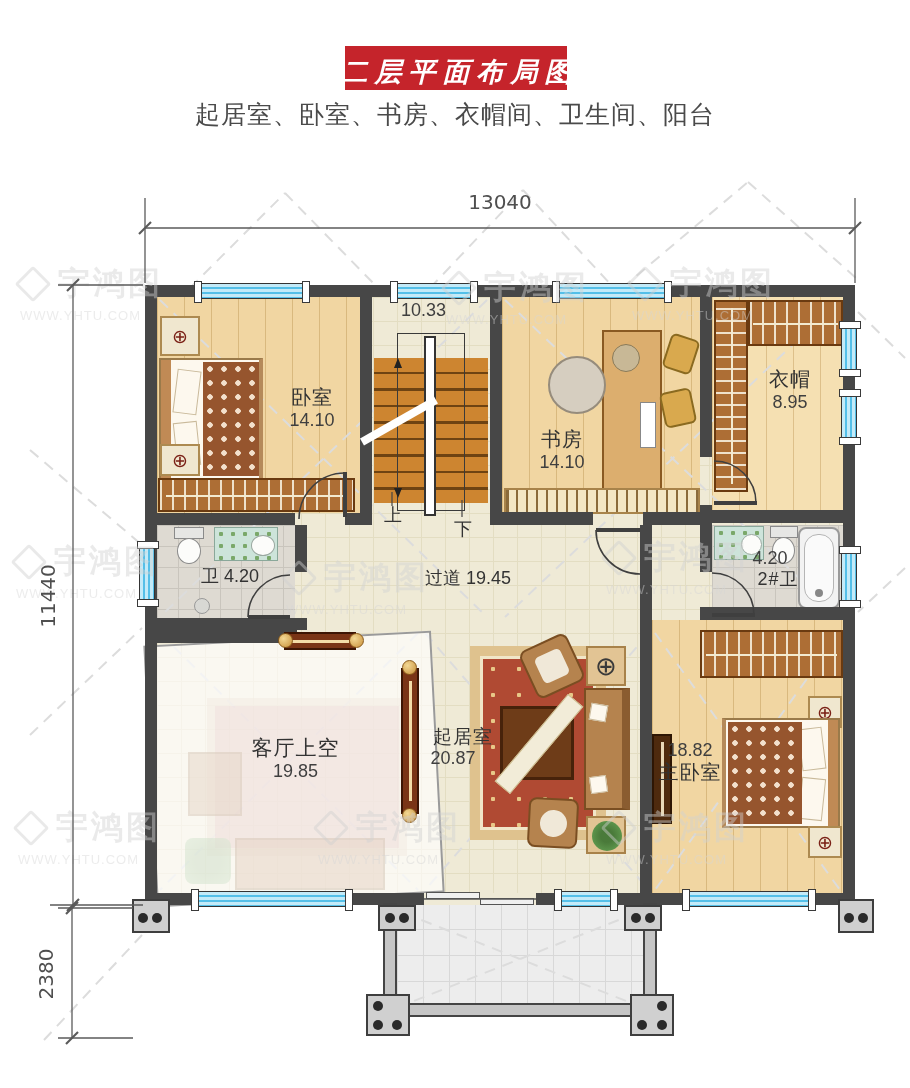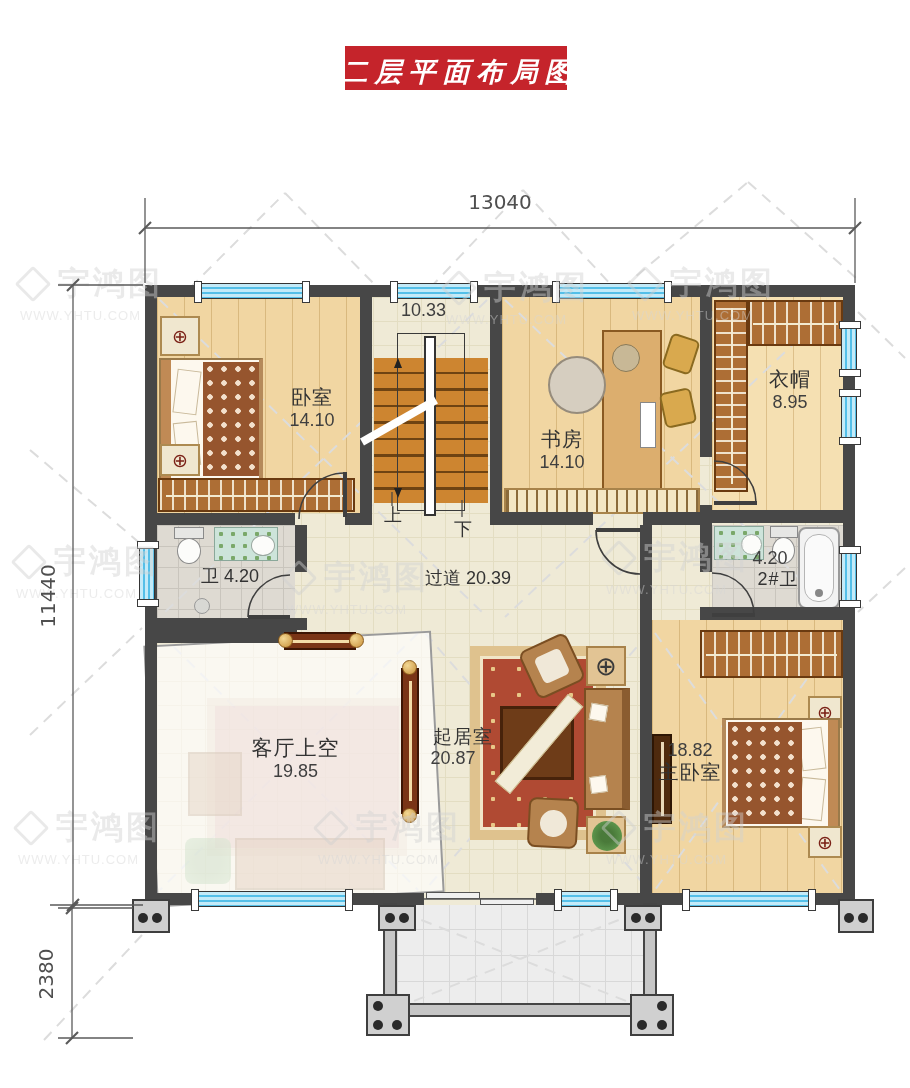--- a/index.html
+++ b/index.html
@@ -133,20 +133,21 @@
         <line x1="30" y1="735" x2="142" y2="628"></line>
       <line x1="44" y1="1040" x2="142" y2="935"></line>
       <line x1="858" y1="312" x2="905" y2="358"></line>
         <line x1="905" y1="568" x2="858" y2="612"></line>
     </g>
   </svg>
 
   <div class="banner">
     <span>二层平面布局图</span>
   </div>
+  <div class="subtitle">起居室、卧室、书房、衣帽间、卫生间、阳台</div>
 
   <div class="dimtxt" style="left:440px;top:190px;width:120px;">13040</div>
   <div class="dimtxt dim-v" style="left:-2px;top:584px;width:100px;">11440</div>
   <div class="dimtxt dim-v" style="left:-4px;top:962px;width:100px;">2380</div>
 
   <div class="floor-beige" style="left:157px;top:297px;width:686px;height:596px;"></div>
   <div class="floor-wood" style="left:157px;top:297px;width:203px;height:216px;"></div>
   <div class="floor-wood" style="left:502px;top:297px;width:198px;height:215px;"></div>
   <div class="floor-wood2" style="left:712px;top:297px;width:131px;height:213px;"></div>
   <div class="floor-wood" style="left:652px;top:620px;width:191px;height:273px;"></div>
@@ -378,21 +379,21 @@
     <div class="rarea">14.10</div>
   </div>
   <div class="rlabel" style="left:750px;top:368px;width:80px;">
     <div class="rname">衣帽</div>
     <div class="rarea">8.95</div>
   </div>
   <div class="rlabel inline-lb" style="left:180px;top:566px;width:100px;">
     <span>卫</span> <span>4.20</span>
   </div>
   <div class="rlabel inline-lb" style="left:408px;top:568px;width:120px;">
-    <span>过道</span> <span>20.39</span>
+    <span>过道</span> <span>19.45</span>
   </div>
   <div class="rlabel" style="left:735px;top:548px;width:70px;">
     <div class="rarea">4.20</div>
     <div class="rname" style="font-size:18px;padding-left:16px;">2#卫</div>
   </div>
   <div class="rlabel" style="left:228px;top:736px;width:135px;">
     <div class="rname" style="font-size:21px;">客厅上空</div>
     <div class="rarea">19.85</div>
   </div>
   <div class="rlabel" style="left:412px;top:726px;width:82px;">

